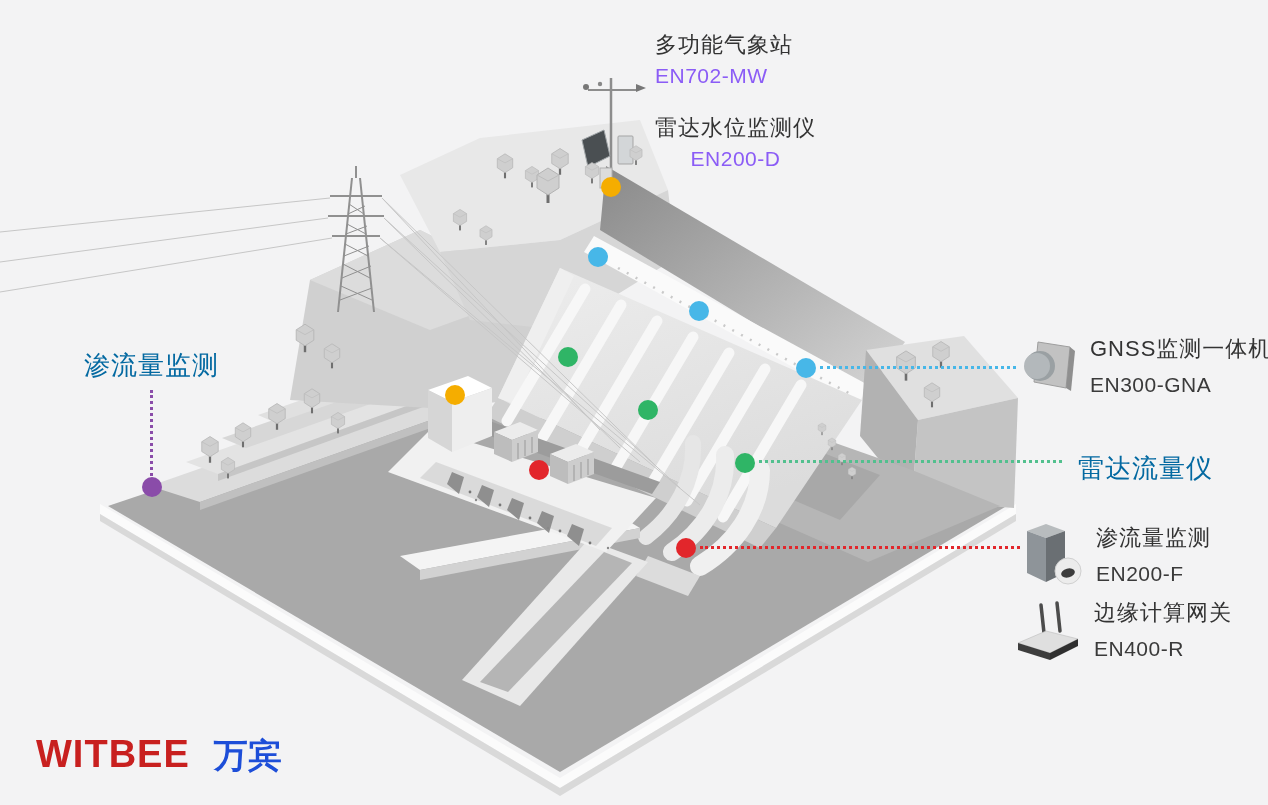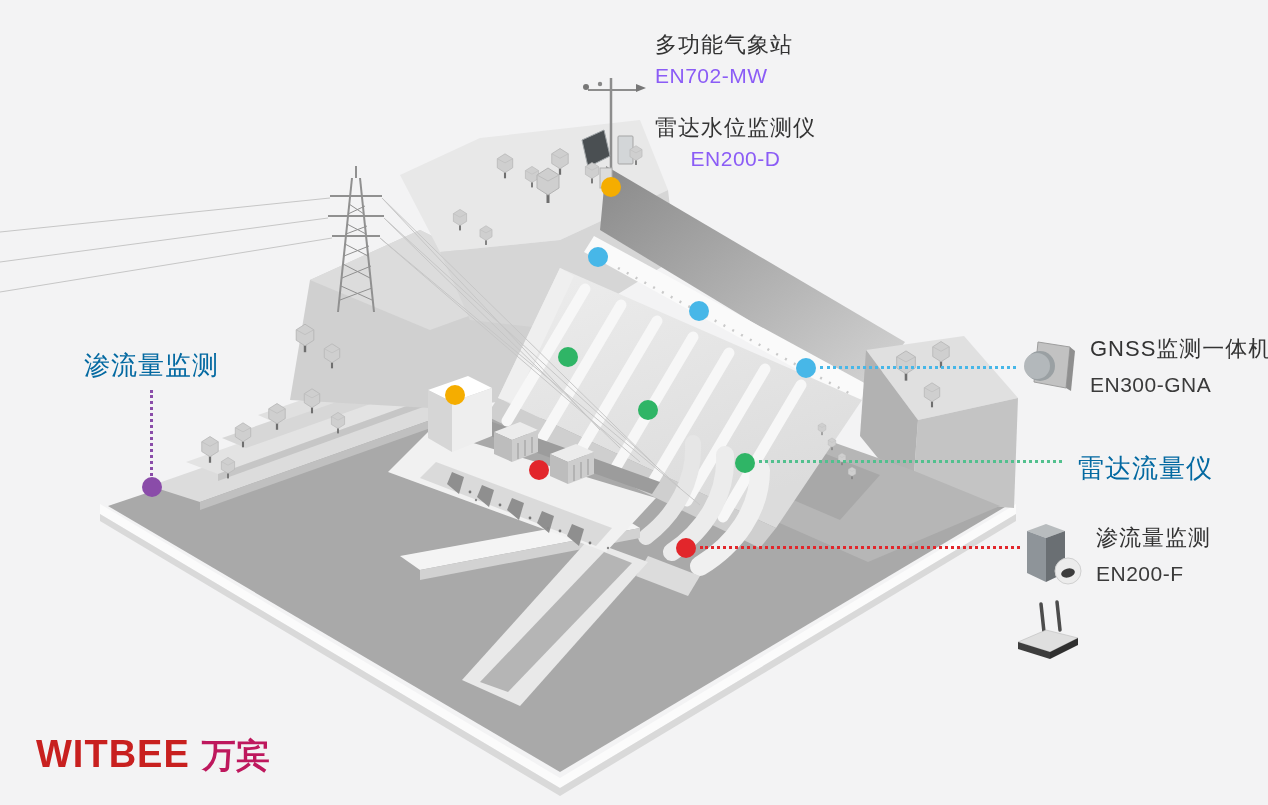--- a/index.html
+++ b/index.html
@@ -11,21 +11,21 @@
   .leader{position:absolute;z-index:20;}
   .callout{position:absolute;color:#333;z-index:40;line-height:1;}
   .callout .cn{font-size:22px;font-weight:500;letter-spacing:1px;white-space:nowrap;}
   .callout .model{font-size:21px;font-weight:400;letter-spacing:.5px;margin-top:9px;white-space:nowrap;color:#8b5cf6;}
   .callout .block + .block{margin-top:31px;text-align:center;}
   .device-row{position:absolute;display:flex;align-items:center;gap:14px;z-index:40;}
   .device-row .texts{color:#333;}
   .device-row .cn{font-size:22px;font-weight:500;letter-spacing:1px;white-space:nowrap;}
   .device-row .model{font-size:21px;margin-top:9px;letter-spacing:.5px;color:#3a3a3a;}
   .single-label{position:absolute;font-size:26px;font-weight:400;letter-spacing:1px;color:#0369a1;z-index:40;white-space:nowrap;}
-  .logo{position:absolute;left:36px;top:733px;z-index:40;display:flex;align-items:baseline;gap:12px;}
+  .logo{position:absolute;left:36px;top:733px;z-index:40;display:flex;align-items:baseline;gap:24px;}
   .logo .brand{font-size:38px;font-weight:800;letter-spacing:1px;}
   .logo .cjk{font-size:34px;font-weight:700;}
   .icon-svg{display:block;}
 </style>
 </head>
 <body>
 
 <div class="canvas">
 
   <svg class="scene" viewBox="0 0 1268 805">
@@ -275,20 +275,24 @@
   </div>
 
   <div class="device-row" style="left:1014px;top:598px;">
     <svg class="icon-svg" width="66" height="62" viewBox="0 0 66 62">
       <line x1="30" y1="34" x2="27" y2="6" stroke="#4c4c4c" stroke-width="3.5" stroke-linecap="round"></line>
       <line x1="46" y1="32" x2="43" y2="4" stroke="#4c4c4c" stroke-width="3.5" stroke-linecap="round"></line>
       <polygon points="4,44 32,32 64,40 36,54" fill="#dfdfdf" stroke="#bcbcbc" stroke-width="0.6"></polygon>
       <polygon points="4,44 36,54 36,61 4,51" fill="#3d3d3d"></polygon>
       <polygon points="36,54 64,40 64,47 36,61" fill="#2f2f2f"></polygon>
     </svg>
+    <div class="texts">
+      <div class="cn">边缘计算网关</div>
+      <div class="model">EN400-R</div>
+    </div>
   </div>
 
   <div class="logo">
     <span class="brand" style="color: rgb(200, 32, 31);">WITBEE</span>
-    <span class="cjk" style="color: #be185d; font-family: Liberation Serif, serif;">万宾</span>
+    <span class="cjk" style="color: #1d4ed8; font-family: Liberation Serif, serif;">万宾</span>
   </div>
 
 </div>
 
 </body></html>

